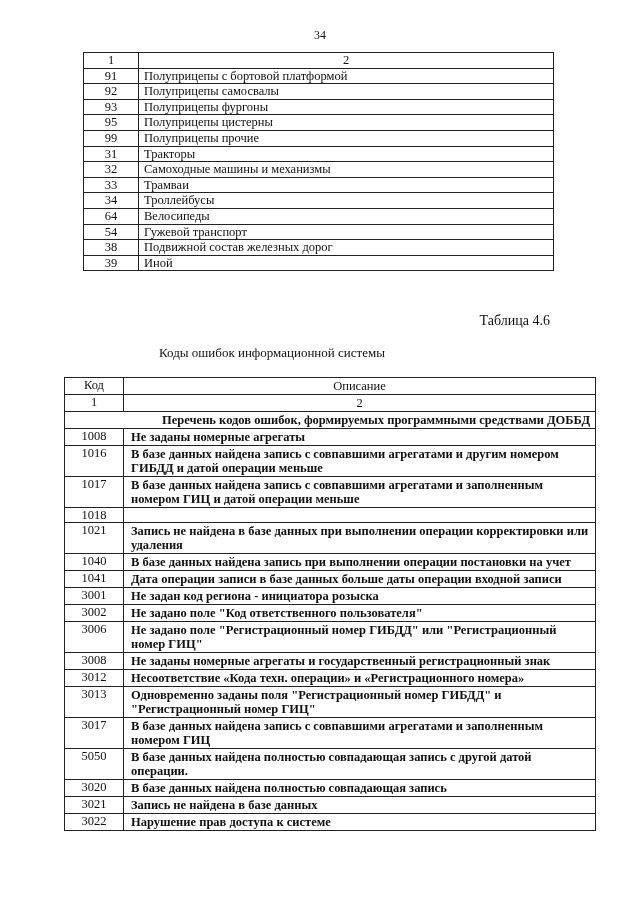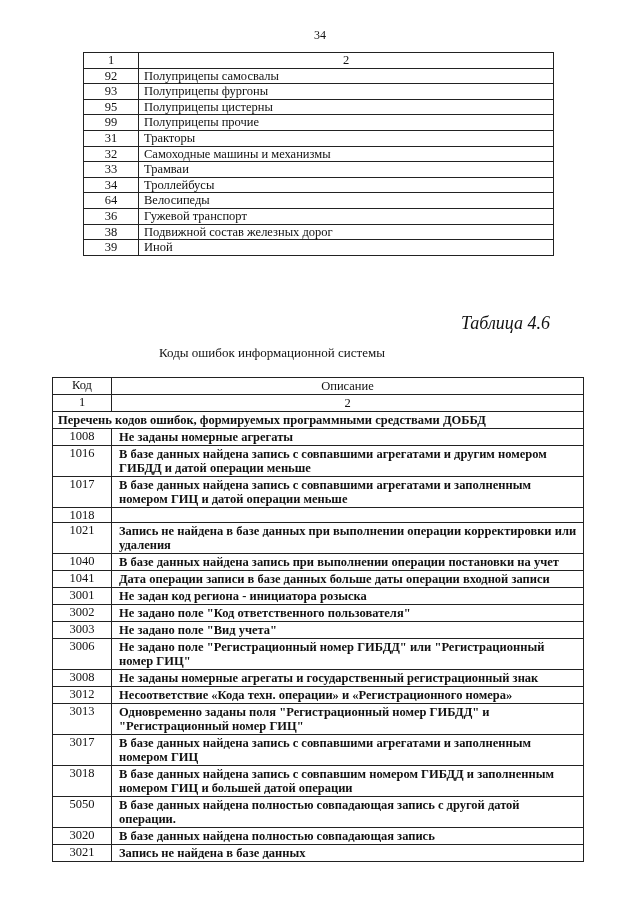--- a/index.html
+++ b/index.html
@@ -12,41 +12,45 @@
     position: absolute; top: 28px; left: 0; width: 640px; text-align: center;
     font-size: 12px;
   }
   table { border-collapse: collapse; position: absolute; }
   td { border: 1px solid #222; padding: 0 5px; font-size: 12.5px; line-height: 14px; vertical-align: top; }
   #table1 { left: 83px; top: 52px; width: 471px; }
   #table1 td { height: 14.6px; }
   #table1 td.code { width: 54px; text-align: center; padding: 0; }
   .center { text-align: center; }
   .table-label {
-    position: absolute; top: 313px; right: 90px; font-size: 18px; font-style: italic;
+    position: absolute; top: 313px; right: 90px; font-size: 14px;
   }
   .table-title {
     position: absolute; top: 345px; left: 0; width: 544px; text-align: center; font-size: 13px;
   }
-  #table2 { left: 52px; top: 377px; width: 532px; }
+  #table2 { left: 64px; top: 377px; width: 532px; }
   #table2 td.code { width: 58px; text-align: center; padding: 0; }
   #table2 td { padding-top: 1px; padding-bottom: 1px; }
   #table2 td.desc { padding-left: 7px; font-weight: bold; }
-  #table2 tr.section td { font-weight: bold; text-align: left; margin-left: 13px; }
+  #table2 tr.section td { font-weight: bold; text-align: right; margin-left: 13px; }
 </style>
 </head>
 <body>
 
 <div class="page-number">34</div>
 
 <table id="table1">
   <tbody id="t1body">
       <tr>
         <td class="code">1</td>
         <td class="center">2</td>
+      </tr>
+      <tr>
+        <td class="code">91</td>
+        <td>Полуприцепы с бортовой платформой</td>
       </tr>
       <tr>
         <td class="code">92</td>
         <td>Полуприцепы самосвалы</td>
       </tr>
       <tr>
         <td class="code">93</td>
         <td>Полуприцепы фургоны</td>
       </tr>
       <tr>
@@ -71,21 +75,21 @@
       </tr>
       <tr>
         <td class="code">34</td>
         <td>Троллейбусы</td>
       </tr>
       <tr>
         <td class="code">64</td>
         <td>Велосипеды</td>
       </tr>
       <tr>
-        <td class="code">36</td>
+        <td class="code">54</td>
         <td>Гужевой транспорт</td>
       </tr>
       <tr>
         <td class="code">38</td>
         <td>Подвижной состав железных дорог</td>
       </tr>
       <tr>
         <td class="code">39</td>
         <td>Иной</td>
       </tr>
@@ -138,53 +142,49 @@
       </tr>
       <tr>
         <td class="code">3001</td>
         <td class="desc">Не задан код региона - инициатора розыска</td>
       </tr>
       <tr>
         <td class="code">3002</td>
         <td class="desc">Не задано поле "Код ответственного пользователя"</td>
       </tr>
       <tr>
-        <td class="code">3003</td>
-        <td class="desc">Не задано поле "Вид учета"</td>
-      </tr>
-      <tr>
         <td class="code">3006</td>
         <td class="desc">Не задано поле "Регистрационный номер ГИБДД" или "Регистрационный номер ГИЦ"</td>
       </tr>
       <tr>
         <td class="code">3008</td>
         <td class="desc">Не заданы номерные агрегаты и государственный регистрационный знак</td>
       </tr>
       <tr>
         <td class="code">3012</td>
         <td class="desc">Несоответствие «Кода техн. операции» и «Регистрационного номера»</td>
       </tr>
       <tr>
         <td class="code">3013</td>
         <td class="desc">Одновременно заданы поля "Регистрационный номер ГИБДД" и "Регистрационный номер ГИЦ"</td>
       </tr>
       <tr>
         <td class="code">3017</td>
         <td class="desc">В базе данных найдена запись с совпавшими агрегатами и заполненным номером ГИЦ</td>
       </tr>
       <tr>
-        <td class="code">3018</td>
-        <td class="desc">В базе данных найдена запись с совпавшим номером ГИБДД и заполненным номером ГИЦ и большей датой операции</td>
-      </tr>
-      <tr>
         <td class="code">5050</td>
         <td class="desc">В базе данных найдена полностью совпадающая запись с другой датой операции.</td>
       </tr>
       <tr>
         <td class="code">3020</td>
         <td class="desc">В базе данных найдена полностью совпадающая запись</td>
       </tr>
       <tr>
         <td class="code">3021</td>
         <td class="desc">Запись не найдена в базе данных</td>
       </tr>
+      <tr>
+        <td class="code">3022</td>
+        <td class="desc">Нарушение прав доступа к системе</td>
+      </tr>
     </tbody>
 </table>
 
 </body></html>

